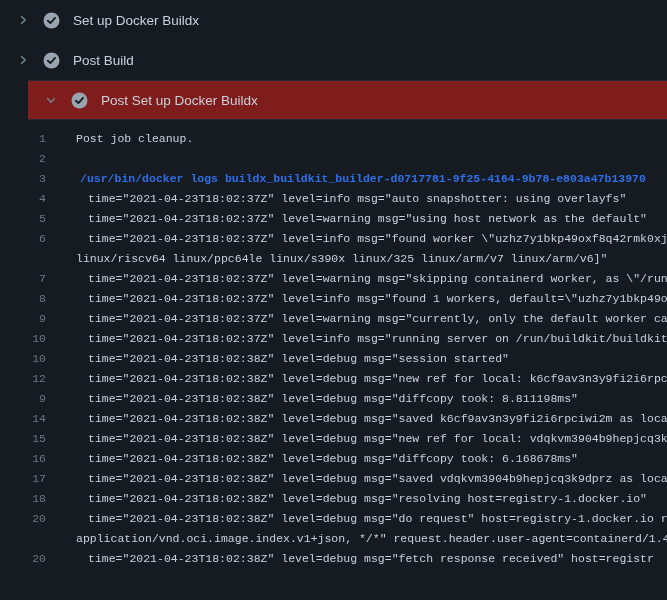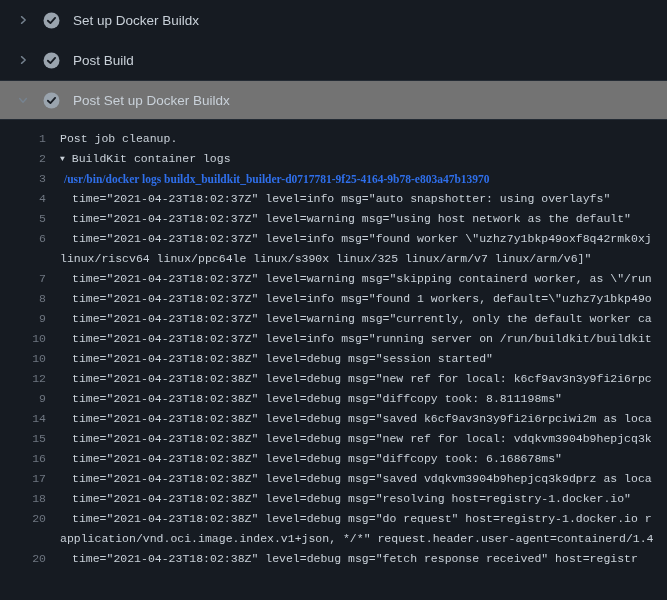--- a/index.html
+++ b/index.html
@@ -18,23 +18,24 @@
     display:flex;
     align-items:center;
     padding:0 16px;
     gap:13px;
     font-size:13.5px;
     color:#c9d1d9;
     cursor:pointer;
     box-sizing:border-box;
   }
   .step-header.expanded{
-    background:#737373;
+    background:#7f1d1d;
     border-top:1px solid #242b34;
     border-bottom:1px solid #242b34;
+    margin-left:28px;
   }
   .chev{
     width:14px;height:14px;
     display:flex;align-items:center;justify-content:center;
     color:#768390;
     flex:none;
   }
   .chev svg{display:block;transition:transform .1s;}
   .expanded .chev svg{transform:rotate(90deg);}
   .check{
@@ -59,22 +60,22 @@
   }
   .lnum{
     width:46px;
     flex:none;
     text-align:right;
     color:#6e7681;
     margin-right:14px;
     cursor:pointer;
     user-select:none;
   }
-  .ltext{white-space:pre;}
-  .indent-1 .ltext{padding-left:4px;font-family:Liberation Serif, serif;}
+  .ltext{white-space:pre;margin-left:16px;}
+  .indent-1 .ltext{padding-left:4px;}
   .indent-2 .ltext{padding-left:12px;}
   .cmd .ltext{color:#2f6feb;font-weight:600;}
   .tri{
     display:inline-block;
     font-size:8px;
     margin-right:7px;
     color:#c9d1d9;
     vertical-align:1px;
   }
 </style>
@@ -121,21 +122,21 @@
           <svg width="17" height="17" viewBox="0 0 16 16">
             <circle cx="8" cy="8" r="7.5" fill="#9aa4ae"></circle>
             <path d="M4.6 8.2 L7 10.4 L11.4 5.6" stroke="#161b22" stroke-width="1.7" fill="none" stroke-linecap="round" stroke-linejoin="round"></path>
           </svg>
         </span>
         <span class="step-label">Post Set up Docker Buildx</span>
       </div>
     </div>
   <div class="log">
       <div class="log-row indent-0"><span class="lnum">1</span><span class="ltext">Post job cleanup.</span></div>
-      <div class="log-row indent-0"><span class="lnum">2</span><span class="ltext"><span class="tri">▼</span><span>BuildKit container logs</span></span></div>
+      <div class="log-row indent-0"><span class="lnum">2</span></div>
       <div class="log-row indent-1 cmd"><span class="lnum">3</span><span class="ltext">/usr/bin/docker logs buildx_buildkit_builder-d0717781-9f25-4164-9b78-e803a47b13970</span></div>
       <div class="log-row indent-2"><span class="lnum">4</span><span class="ltext">time="2021-04-23T18:02:37Z" level=info msg="auto snapshotter: using overlayfs"</span></div>
       <div class="log-row indent-2"><span class="lnum">5</span><span class="ltext">time="2021-04-23T18:02:37Z" level=warning msg="using host network as the default"</span></div>
       <div class="log-row indent-2"><span class="lnum">6</span><span class="ltext">time="2021-04-23T18:02:37Z" level=info msg="found worker \"uzhz7y1bkp49oxf8q42rmk0xj</span></div>
       <div class="log-row indent-0"><span class="lnum"></span><span class="ltext">linux/riscv64 linux/ppc64le linux/s390x linux/325 linux/arm/v7 linux/arm/v6]"</span></div>
       <div class="log-row indent-2"><span class="lnum">7</span><span class="ltext">time="2021-04-23T18:02:37Z" level=warning msg="skipping containerd worker, as \"/run</span></div>
       <div class="log-row indent-2"><span class="lnum">8</span><span class="ltext">time="2021-04-23T18:02:37Z" level=info msg="found 1 workers, default=\"uzhz7y1bkp49o</span></div>
       <div class="log-row indent-2"><span class="lnum">9</span><span class="ltext">time="2021-04-23T18:02:37Z" level=warning msg="currently, only the default worker ca</span></div>
       <div class="log-row indent-2"><span class="lnum">10</span><span class="ltext">time="2021-04-23T18:02:37Z" level=info msg="running server on /run/buildkit/buildkit</span></div>
       <div class="log-row indent-2"><span class="lnum">10</span><span class="ltext">time="2021-04-23T18:02:38Z" level=debug msg="session started"</span></div>

